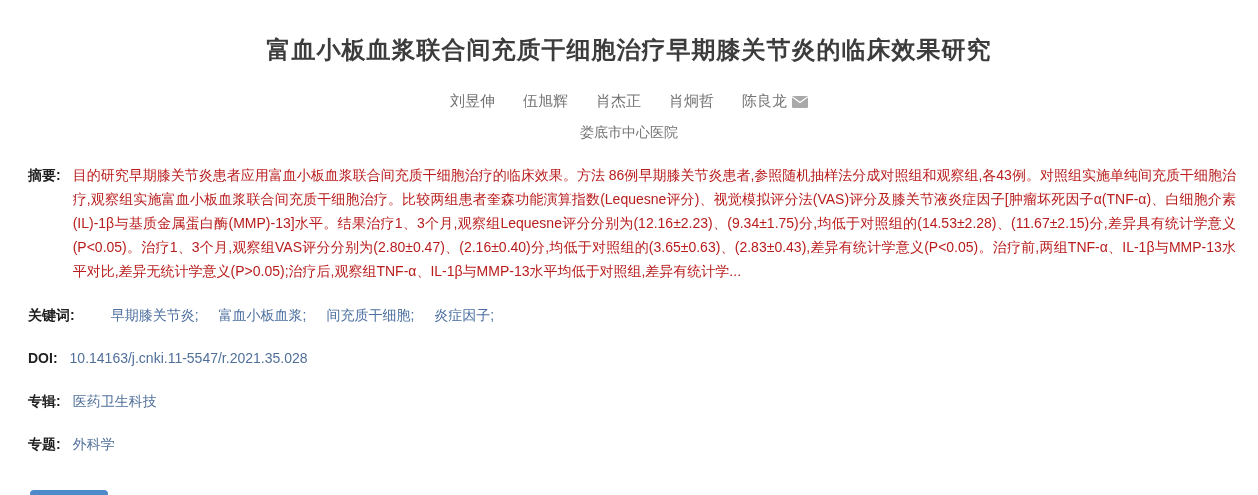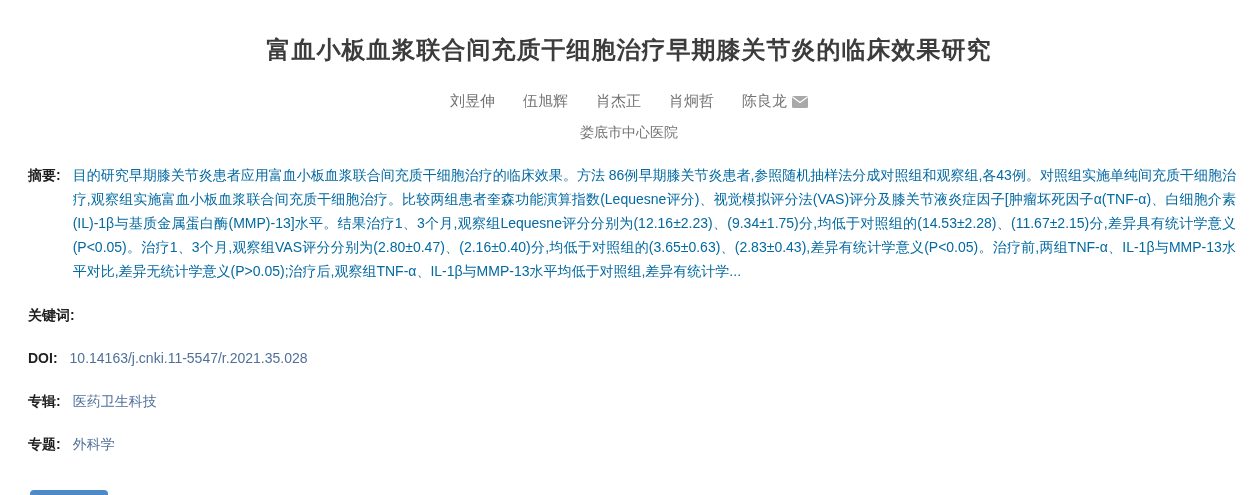--- a/index.html
+++ b/index.html
@@ -63,21 +63,21 @@
     font-weight: 700;
     color: #1f1f1f;
     margin-right: 12px;
     line-height: 24px;
     white-space: nowrap;
   }
   .abstract-row { margin-top: 21px; justify-content: center; }
   .abstract-body { flex: 1; }
   .abstract-text {
     display: block;
-    color: #0369a1;
+    color: #b91c1c;
     line-height: 24px;
     text-align: justify;
   }
   .more-line { margin-top: 12px; }
   .more-link {
     color: #47719f;
     text-decoration: none;
     cursor: pointer;
   }
   .keywords-row { margin-top: 20px; gap: 24px; }
@@ -137,20 +137,26 @@
 
   <div class="row abstract-row">
     <span class="label">摘要:</span>
     <div class="abstract-body">
       <span class="abstract-text">目的研究早期膝关节炎患者应用富血小板血浆联合间充质干细胞治疗的临床效果。方法 86例早期膝关节炎患者,参照随机抽样法分成对照组和观察组,各43例。对照组实施单纯间充质干细胞治疗,观察组实施富血小板血浆联合间充质干细胞治疗。比较两组患者奎森功能演算指数(Lequesne评分)、视觉模拟评分法(VAS)评分及膝关节液炎症因子[肿瘤坏死因子α(TNF-α)、白细胞介素(IL)-1β与基质金属蛋白酶(MMP)-13]水平。结果治疗1、3个月,观察组Lequesne评分分别为(12.16±2.23)、(9.34±1.75)分,均低于对照组的(14.53±2.28)、(11.67±2.15)分,差异具有统计学意义(P&lt;0.05)。治疗1、3个月,观察组VAS评分分别为(2.80±0.47)、(2.16±0.40)分,均低于对照组的(3.65±0.63)、(2.83±0.43),差异有统计学意义(P&lt;0.05)。治疗前,两组TNF-α、IL-1β与MMP-13水平对比,差异无统计学意义(P&gt;0.05);治疗后,观察组TNF-α、IL-1β与MMP-13水平均低于对照组,差异有统计学...</span>
     </div>
   </div>
 
   <div class="row keywords-row">
     <span class="label">关键词:</span>
+    <div class="keywords">
+      <a class="keyword-link">早期膝关节炎;</a>
+      <a class="keyword-link">富血小板血浆;</a>
+      <a class="keyword-link">间充质干细胞;</a>
+      <a class="keyword-link">炎症因子;</a>
+    </div>
   </div>
 
   <div class="row meta-row">
     <span class="label">DOI:</span>
     <span class="value">10.14163/j.cnki.11-5547/r.2021.35.028</span>
   </div>
 
   <div class="row meta-row">
     <span class="label">专辑:</span>
     <span class="value">医药卫生科技</span>

